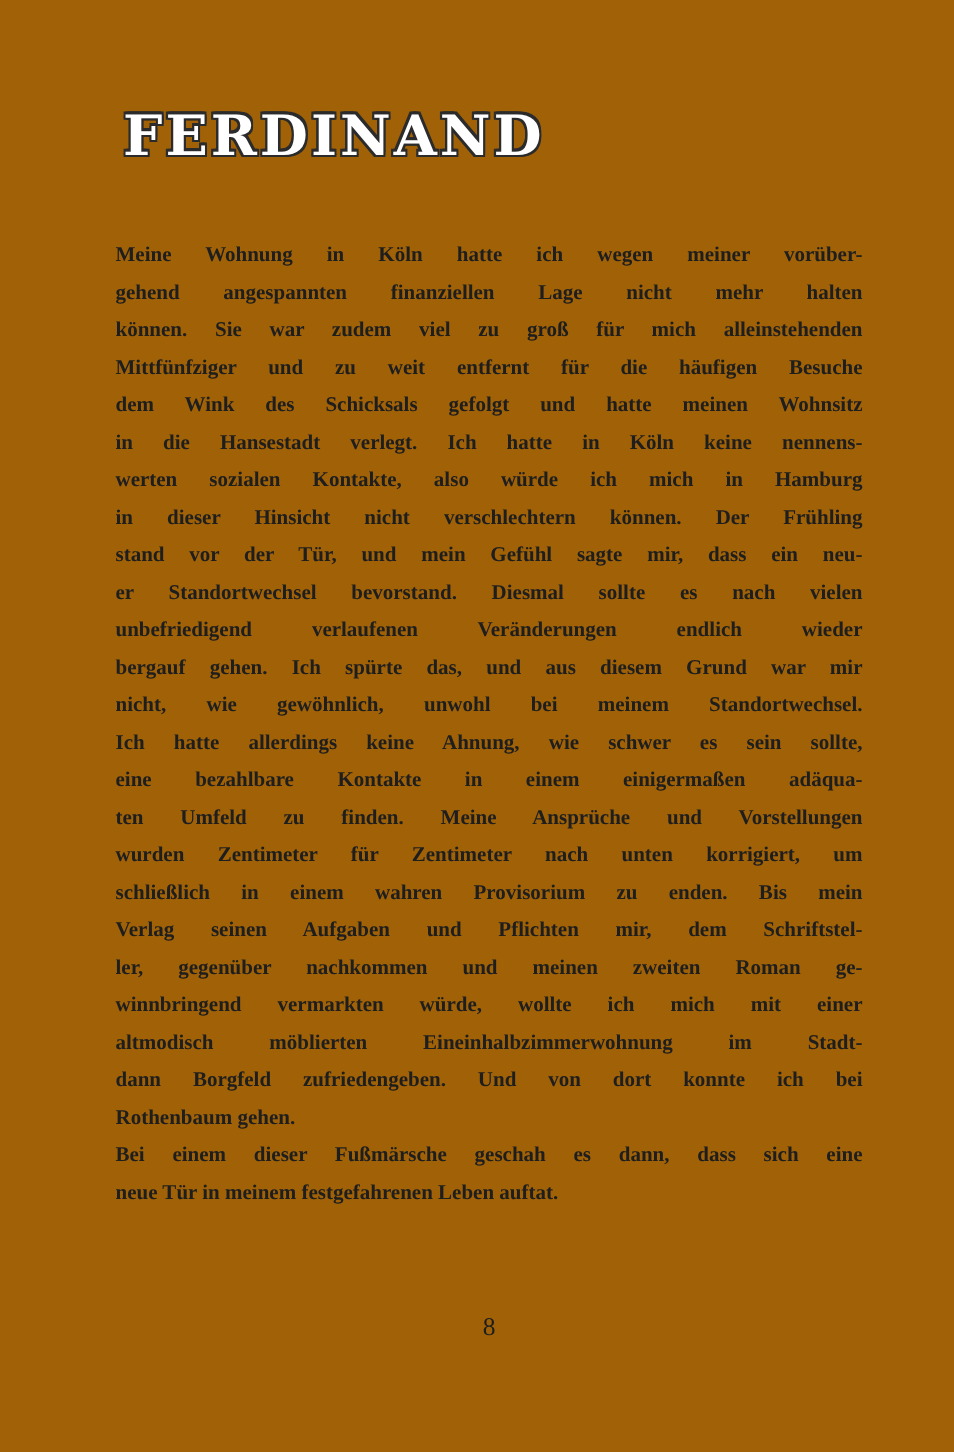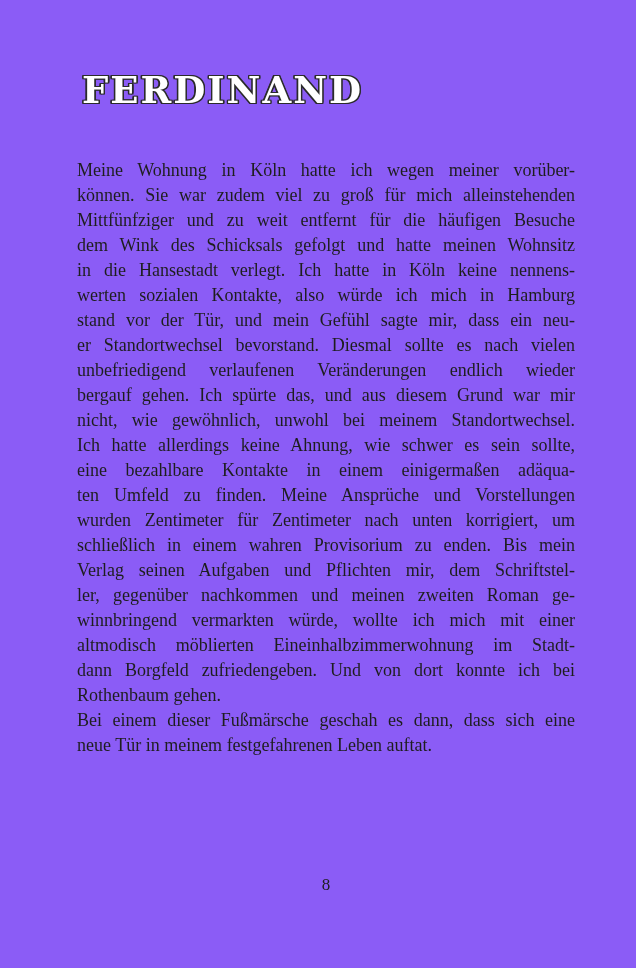--- a/index.html
+++ b/index.html
@@ -4,21 +4,21 @@
 <style>
   html, body {
     margin: 0;
     padding: 0;
     background: #ffffff;
   }
   .page {
     position: relative;
     width: 636px;
     height: 968px;
-    background: #8b5cf6;
+    background: #a16207;
     overflow: hidden;
     font-family: "Liberation Serif", serif;
     color: #1e1e1e;
   }
   .chapter-title {
     position: absolute;
     left: 82px;
     top: 68px;
     margin: 0;
     font-family: "DejaVu Serif", serif;
@@ -36,22 +36,23 @@
       -1.4px  0      0 #2b2b2b,
        1.4px  0      0 #2b2b2b,
        0     -1.4px  0 #2b2b2b,
        0      1.4px  0 #2b2b2b;
   }
   .body-text {
     position: absolute;
     left: 77px;
     top: 158px;
     width: 498px;
-    font-size: 18px;
+    font-size: 14px;
     line-height: 25px;
+    font-weight: bold;
   }
   .text-line {
     text-align: justify;
     text-align-last: justify;
     height: 25px;
     white-space: normal;
   }
   .text-line.short {
     text-align: center;
     text-align-last: left;
@@ -67,25 +68,27 @@
   }
 </style>
 </head>
 <body>
 
 <div class="page">
   <h1 class="chapter-title">FERDINAND</h1>
 
   <div class="body-text" id="body-text">
       <div class="text-line">Meine Wohnung in Köln hatte ich wegen meiner vorüber-</div>
+      <div class="text-line">gehend angespannten finanziellen Lage nicht mehr halten</div>
       <div class="text-line">können. Sie war zudem viel zu groß für mich alleinstehenden</div>
       <div class="text-line">Mittfünfziger und zu weit entfernt für die häufigen Besuche</div>
       <div class="text-line">dem Wink des Schicksals gefolgt und hatte meinen Wohnsitz</div>
       <div class="text-line">in die Hansestadt verlegt. Ich hatte in Köln keine nennens-</div>
       <div class="text-line">werten sozialen Kontakte, also würde ich mich in Hamburg</div>
+      <div class="text-line">in dieser Hinsicht nicht verschlechtern können. Der Frühling</div>
       <div class="text-line">stand vor der Tür, und mein Gefühl sagte mir, dass ein neu-</div>
       <div class="text-line">er Standortwechsel bevorstand. Diesmal sollte es nach vielen</div>
       <div class="text-line">unbefriedigend verlaufenen Veränderungen endlich wieder</div>
       <div class="text-line">bergauf gehen. Ich spürte das, und aus diesem Grund war mir</div>
       <div class="text-line">nicht, wie gewöhnlich, unwohl bei meinem Standortwechsel.</div>
       <div class="text-line">Ich hatte allerdings keine Ahnung, wie schwer es sein sollte,</div>
       <div class="text-line">eine bezahlbare Kontakte in einem einigermaßen adäqua-</div>
       <div class="text-line">ten Umfeld zu finden. Meine Ansprüche und Vorstellungen</div>
       <div class="text-line">wurden Zentimeter für Zentimeter nach unten korrigiert, um</div>
       <div class="text-line">schließlich in einem wahren Provisorium zu enden. Bis mein</div>

